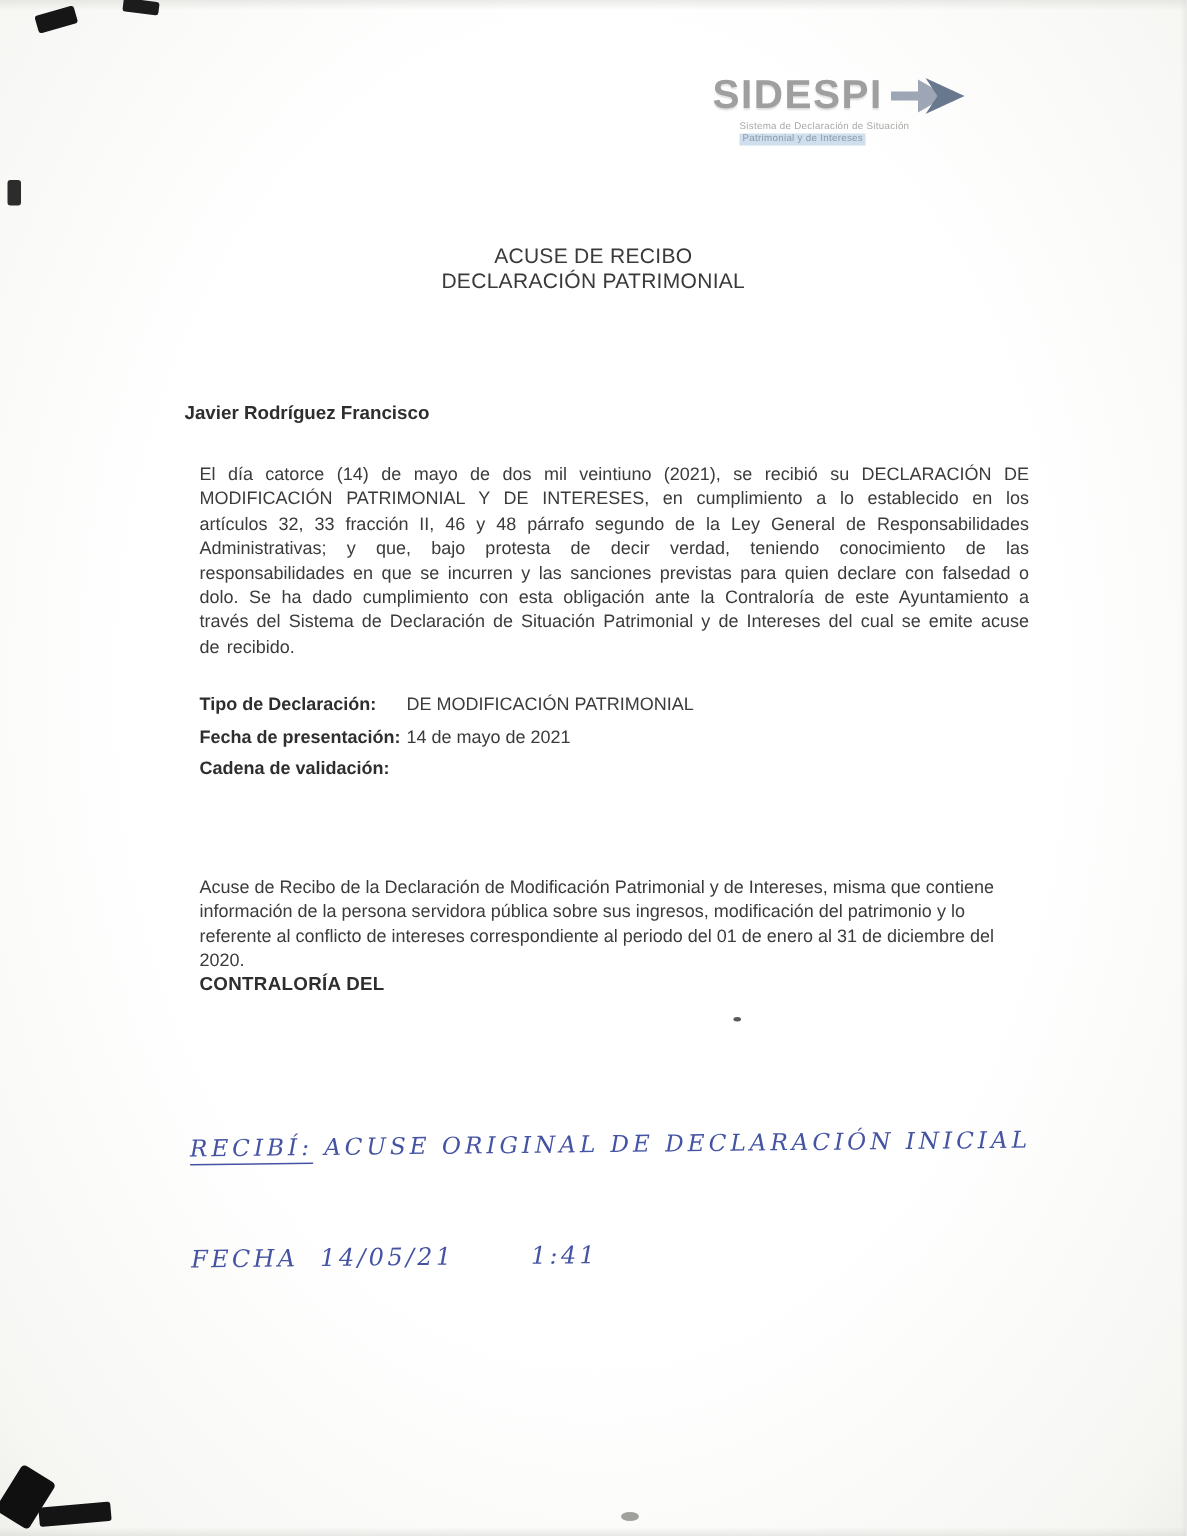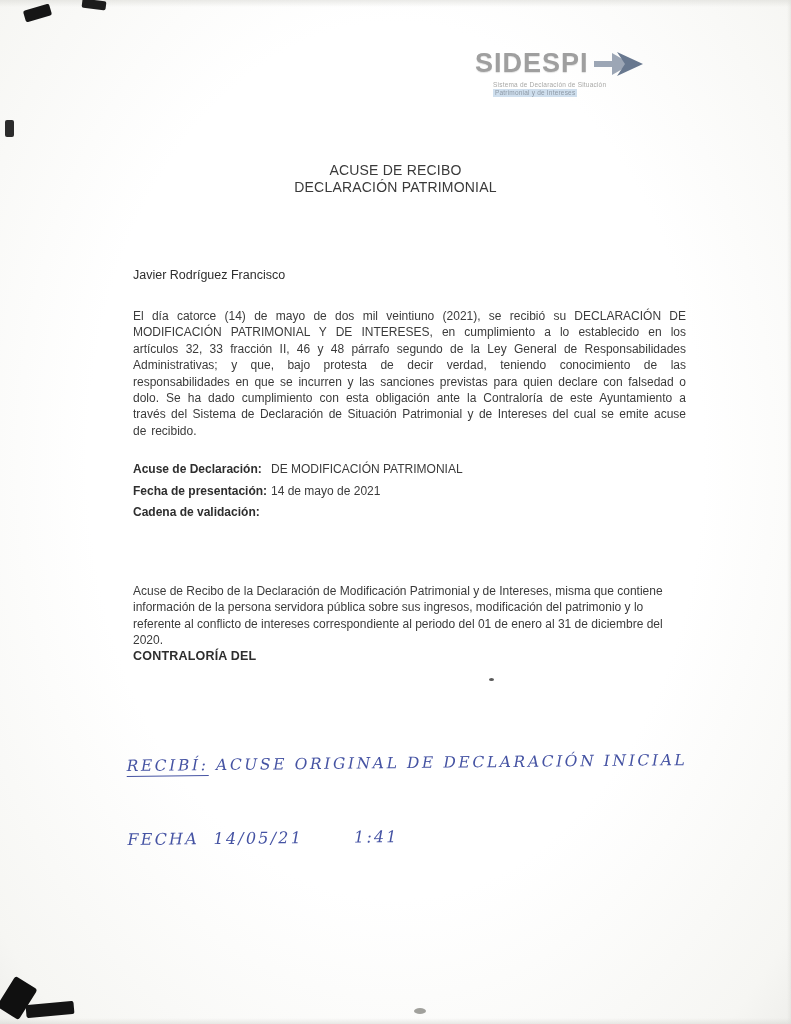--- a/index.html
+++ b/index.html
@@ -45,22 +45,22 @@
   .logo-arrow { display: inline-block; line-height: 0; }
   .logo-tagline { margin-top: 2px; margin-left: 18px; font-size: 6.5px; line-height: 8px; color: #a8a8a6; letter-spacing: .2px; }
   .logo-tagline .tag2 { display: inline-block; background: #cfdfee; color: #8d99a6; padding: 0 2px; }
 
   
   .title-block {
     position: absolute; top: 162px; left: 0; width: 100%;
     text-align: center; font-size: 14px; line-height: 17px; color: #3a3a3a; letter-spacing: .2px;
   }
   .recipient {
-    position: absolute; top: 268px; left: 133px;
-    font-weight: normal; font-size: 12.5px; color: #2e2e2e;
+    position: absolute; top: 268px; left: 123px;
+    font-weight: bold; font-size: 12.5px; color: #2e2e2e;
   }
   .body-par {
     position: absolute; top: 308px; left: 133px; width: 553px;
     font-size: 12px; line-height: 16.4px; text-align: justify; color: #3b3b3b;
     word-spacing: 1.5px;
   }
   .fields { position: absolute; top: 459px; left: 133px; width: 553px; font-size: 12px; }
   .field-row { line-height: 21.5px; white-space: nowrap; }
   .flabel { display: inline-block; width: 138px; font-weight: bold; color: #2e2e2e; }
   .fvalue { color: #3b3b3b; }
@@ -120,21 +120,21 @@
     <div>ACUSE DE RECIBO</div>
     <div>DECLARACIÓN PATRIMONIAL</div>
   </div>
 
   <div class="recipient">Javier Rodríguez Francisco</div>
 
   <p class="body-par">El día catorce (14) de mayo de dos mil veintiuno (2021), se recibió su DECLARACIÓN DE MODIFICACIÓN PATRIMONIAL Y DE INTERESES, en cumplimiento a lo establecido en los artículos 32, 33 fracción II, 46 y 48 párrafo segundo de la Ley General de Responsabilidades Administrativas; y que, bajo protesta de decir verdad, teniendo conocimiento de las responsabilidades en que se incurren y las sanciones previstas para quien declare con falsedad o dolo. Se ha dado cumplimiento con esta obligación ante la Contraloría de este Ayuntamiento a través del Sistema de Declaración de Situación Patrimonial y de Intereses del cual se emite acuse de recibido.</p>
 
   <div class="fields">
     <div class="field-row">
-      <span class="flabel">Acuse de Declaración:</span><span class="fvalue">DE MODIFICACIÓN PATRIMONIAL</span>
+      <span class="flabel">Tipo de Declaración:</span><span class="fvalue">DE MODIFICACIÓN PATRIMONIAL</span>
     </div>
     <div class="field-row">
       <span class="flabel">Fecha de presentación:</span><span class="fvalue">14 de mayo de 2021</span>
     </div>
     <div class="field-row">
       <span class="flabel">Cadena de validación:</span><span class="fvalue"></span>
     </div>
   </div>
 
   <p class="footer-par">Acuse de Recibo de la Declaración de Modificación Patrimonial y de Intereses, misma que contiene información de la persona servidora pública sobre sus ingresos, modificación del patrimonio y lo referente al conflicto de intereses correspondiente al periodo del 01 de enero al 31 de diciembre del 2020.</p>

